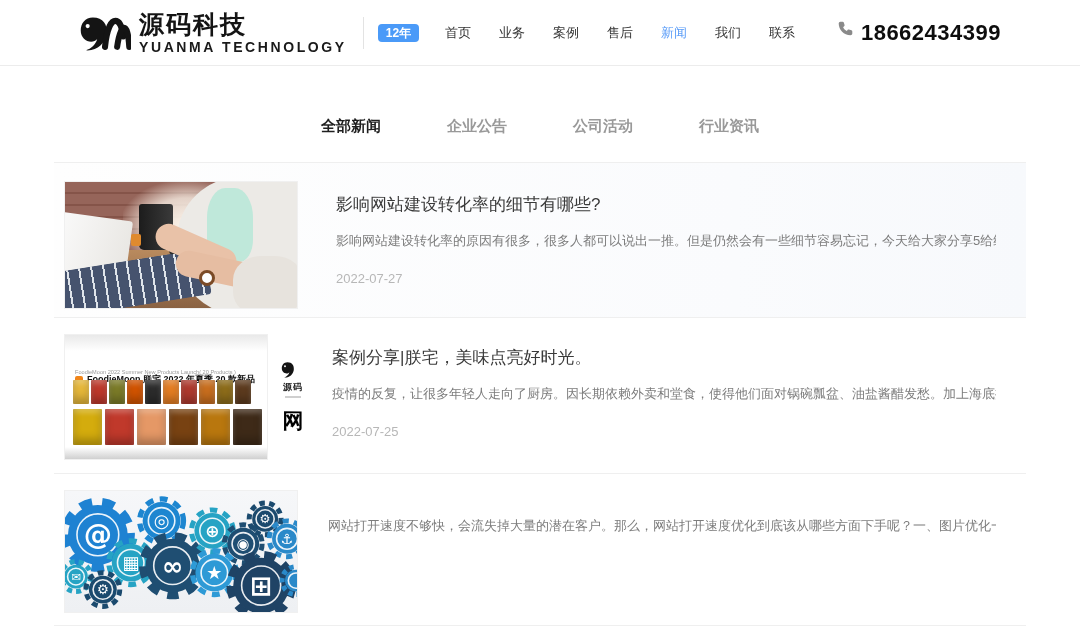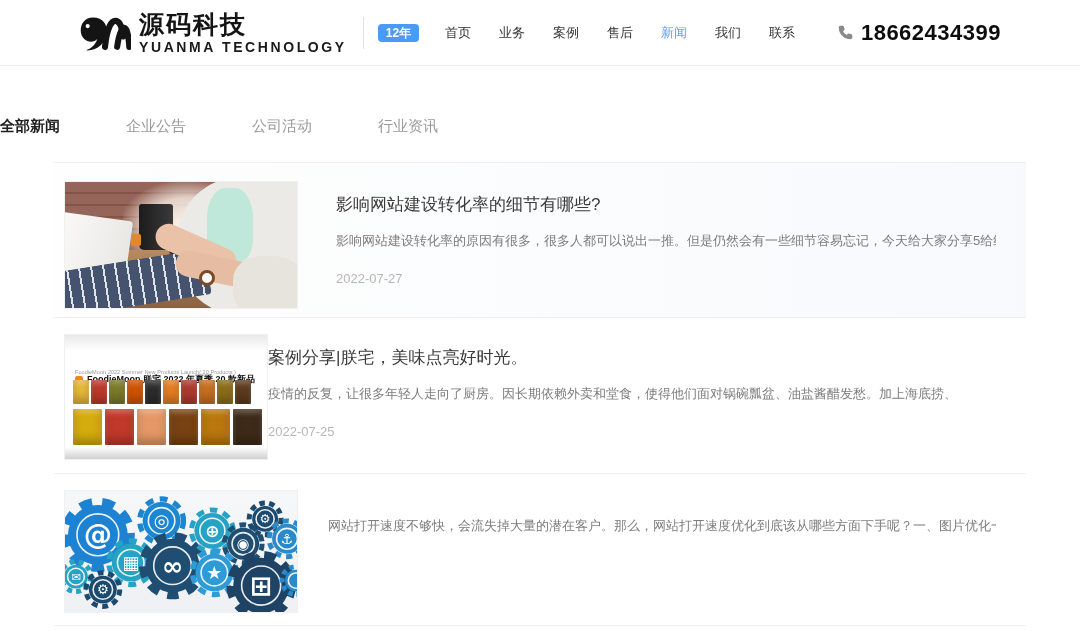--- a/index.html
+++ b/index.html
@@ -14,27 +14,27 @@
   .logo-text .cn { font-size:25px; font-weight:bold; color:#141414; letter-spacing:2px; line-height:26px; }
   .logo-text .en { font-size:14px; font-weight:bold; color:#1a1a1a; letter-spacing:2.6px; margin-top:2px; }
   .logo-divider { width:1px; height:32px; background:#e3e3e3; margin:0 14px 0 16px; }
   .slogan-block { display:flex; flex-direction:column; align-items:center; }
   .badge-12 { background:#4a9af8; color:#fff; font-size:12px; line-height:18px;
     padding:0 8px; border-radius:4px; font-weight:bold; }
   .tagline { color:#3f90f7; font-size:15px; font-weight:bold; margin-top:3px; letter-spacing:1px; }
   .nav { display:flex; margin-left:auto; align-items:center; }
   .nav-item { font-size:13px; color:#333; margin:0 14px; cursor:pointer; white-space:nowrap; }
   .nav-item.active { color:#5b9df8; }
-  .phone { display:flex; align-items:center; margin-left:28px; }
+  .phone { display:flex; align-items:flex-start; margin-left:28px; }
   .phone svg { width:17px; height:17px; margin-right:7px; }
   .phone-num { font-size:22px; font-weight:bold; color:#0d0d0d; letter-spacing:0.5px; }
 
   
-  .tabs { display:flex; justify-content:flex-start; margin-top:51px; gap:66px; }
-  .tab { font-size:15px; color:#999; cursor:pointer; }
+  .tabs { display:flex; justify-content:center; margin-top:51px; gap:66px; }
+  .tab { font-size:15px; color:#999; cursor:pointer;font-weight:bold; }
   .tab.active { color:#1f1f1f; font-weight:bold; }
 
   
   .news-list { width:972px; margin:26px auto 0; border-top:1px solid #efefef; }
   .news-item { display:flex; border-bottom:1px solid #efefef; padding:18px 0 0 10px;
     position:relative; cursor:pointer; overflow:hidden; }
   .news-item:nth-child(1){ height:155px;
     background:linear-gradient(90deg,#fefefe 0%,#fafbfd 70%,#f7f9fc 100%);gap:8px; }
   .news-item:nth-child(2){ height:156px; padding-top:16px; }
   .news-item:nth-child(3){ height:152px; padding-top:16px; }
@@ -208,20 +208,29 @@
         </div>
       <div class="fd-row2">
           <div class="tile" style="background: rgb(212, 172, 13);"></div>
           <div class="tile" style="background: rgb(192, 57, 43);"></div>
           <div class="tile" style="background: rgb(229, 152, 102);"></div>
           <div class="tile" style="background: rgb(120, 66, 18);"></div>
           <div class="tile" style="background: rgb(185, 119, 14);"></div>
           <div class="tile" style="background: rgb(62, 42, 24);"></div>
         </div>
       <div class="fd-shadow"></div>
+    </div>
+    <div class="wm-col">
+      <svg viewBox="0 0 60 44">
+        <path fill="#141414" d="M16 4 C7 4 2 11 2 19 c0 8 6 13 12 13 c3 0 5-1 7-3 c-2 7-7 11-13 13 c13 1 22-8 24-19 C33 12 28 4 16 4 Z"></path>
+        <circle fill="#fff" cx="10" cy="14" r="2.4"></circle>
+      </svg>
+      <div class="wm-cn">源码</div>
+      <div class="wm-rule"></div>
+      <div class="wm-char">网</div>
     </div>
     <div class="news-body">
       <div class="news-title">案例分享|朕宅，美味点亮好时光。</div>
       <div class="news-excerpt">疫情的反复，让很多年轻人走向了厨房。因长期依赖外卖和堂食，使得他们面对锅碗瓢盆、油盐酱醋发愁。加上海底捞、西贝莜面村、同庆楼</div>
       <div class="news-date">2022-07-25</div>
     </div>
   </div>
 
   <div class="news-item">
     <div class="thumb thumb-gears">

